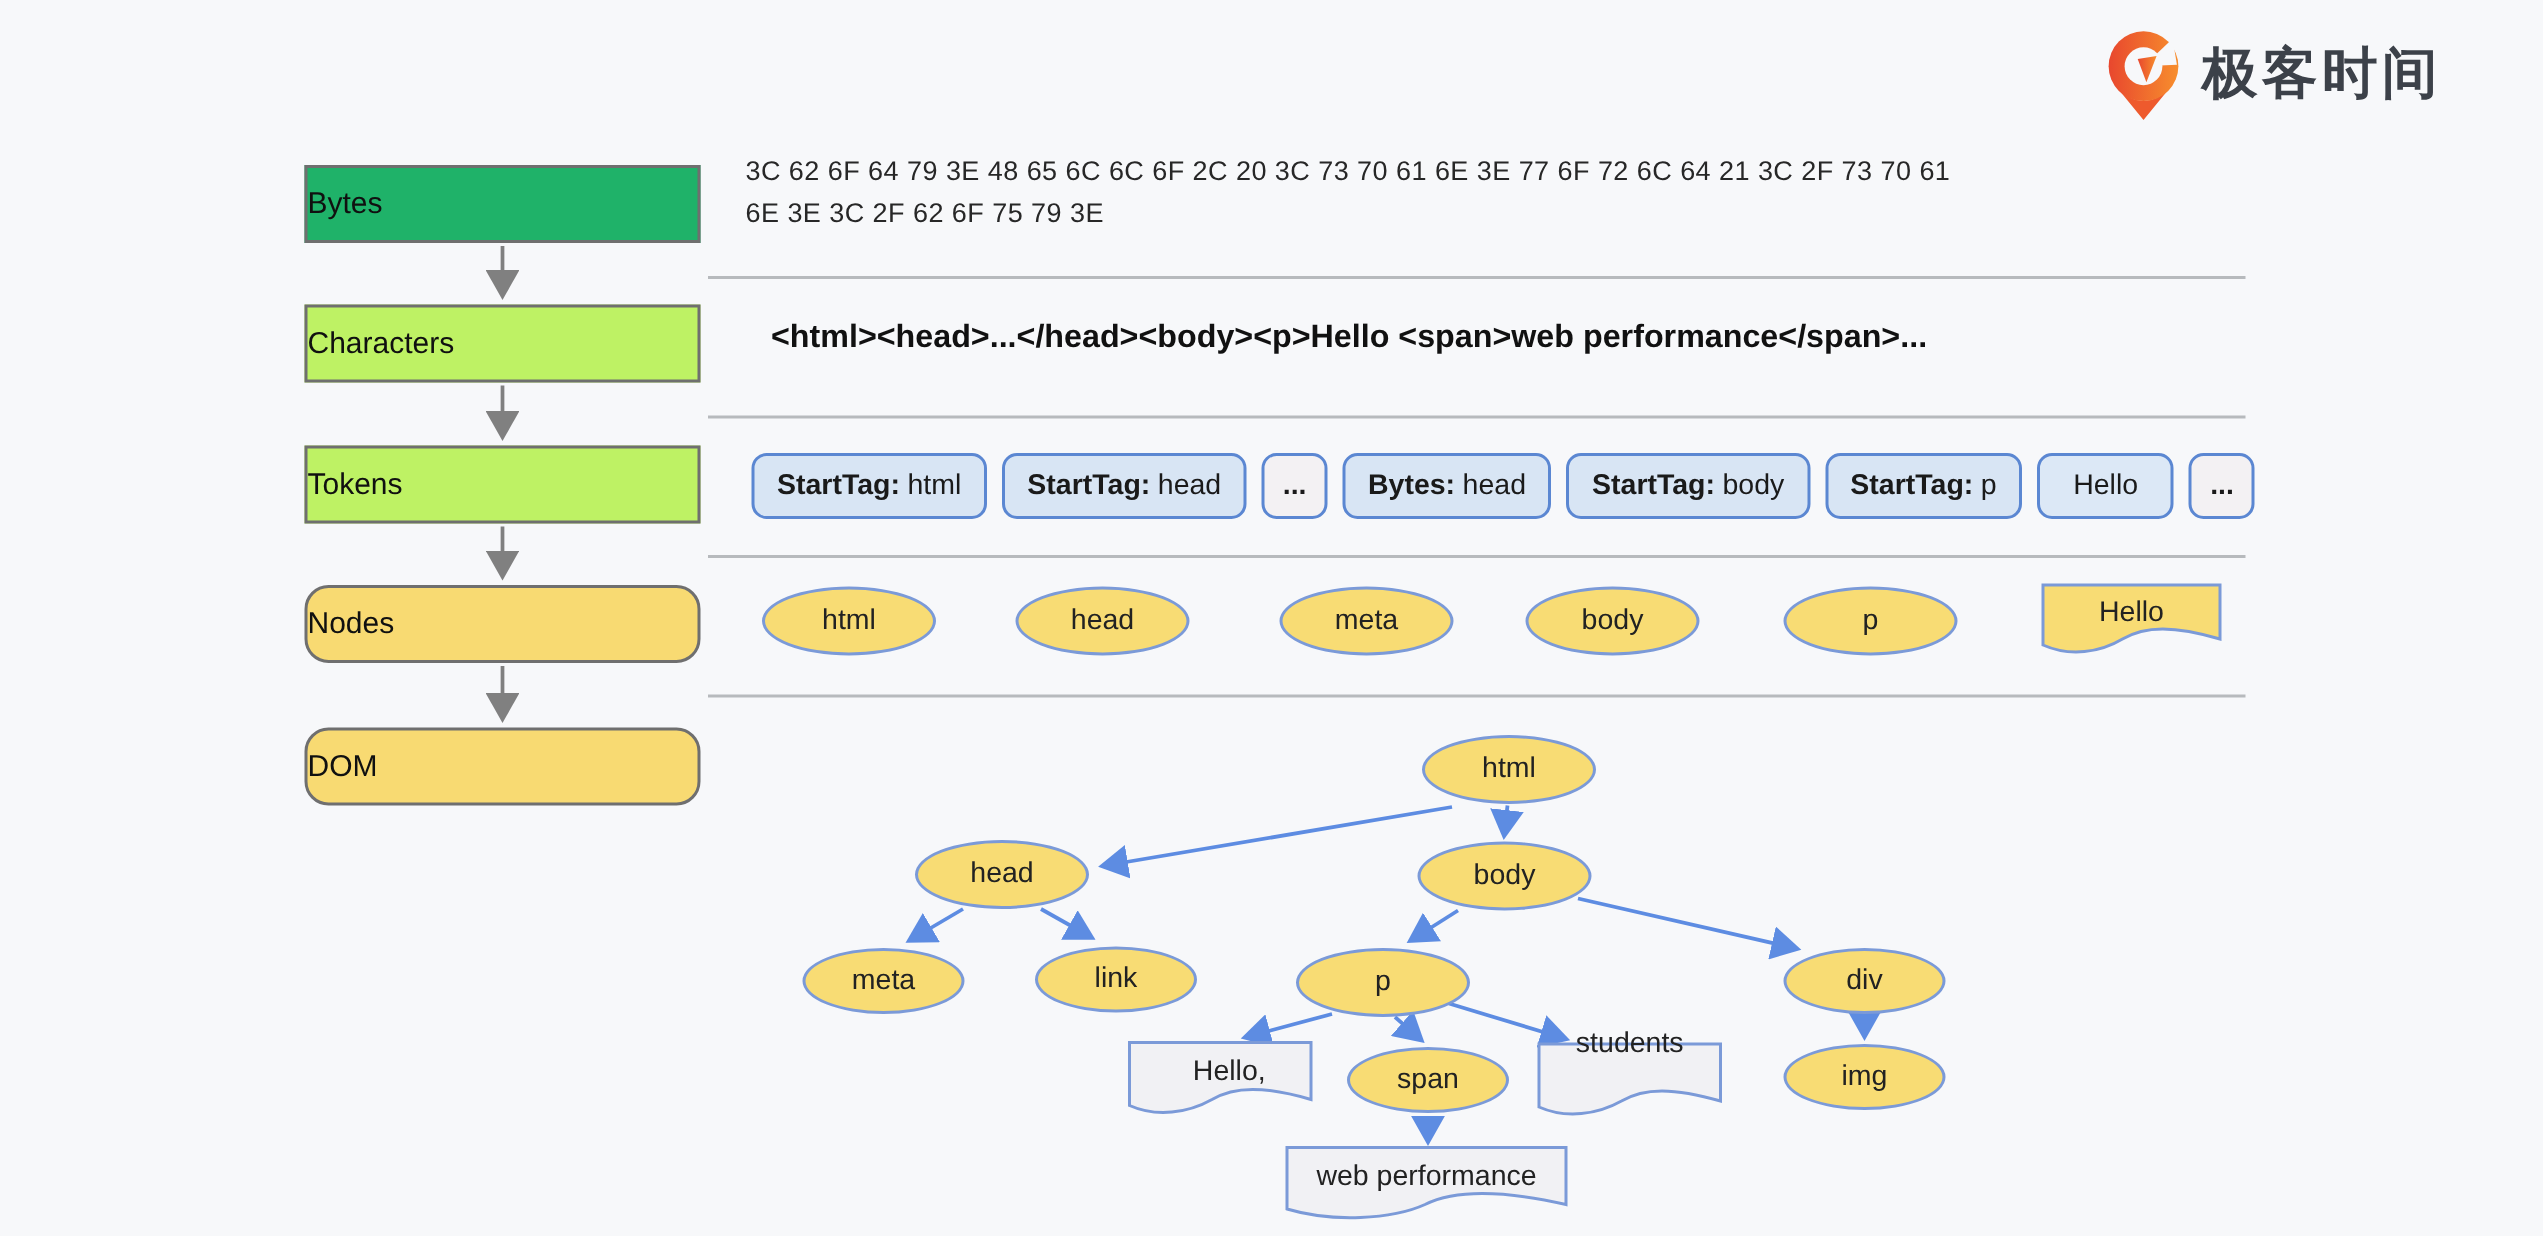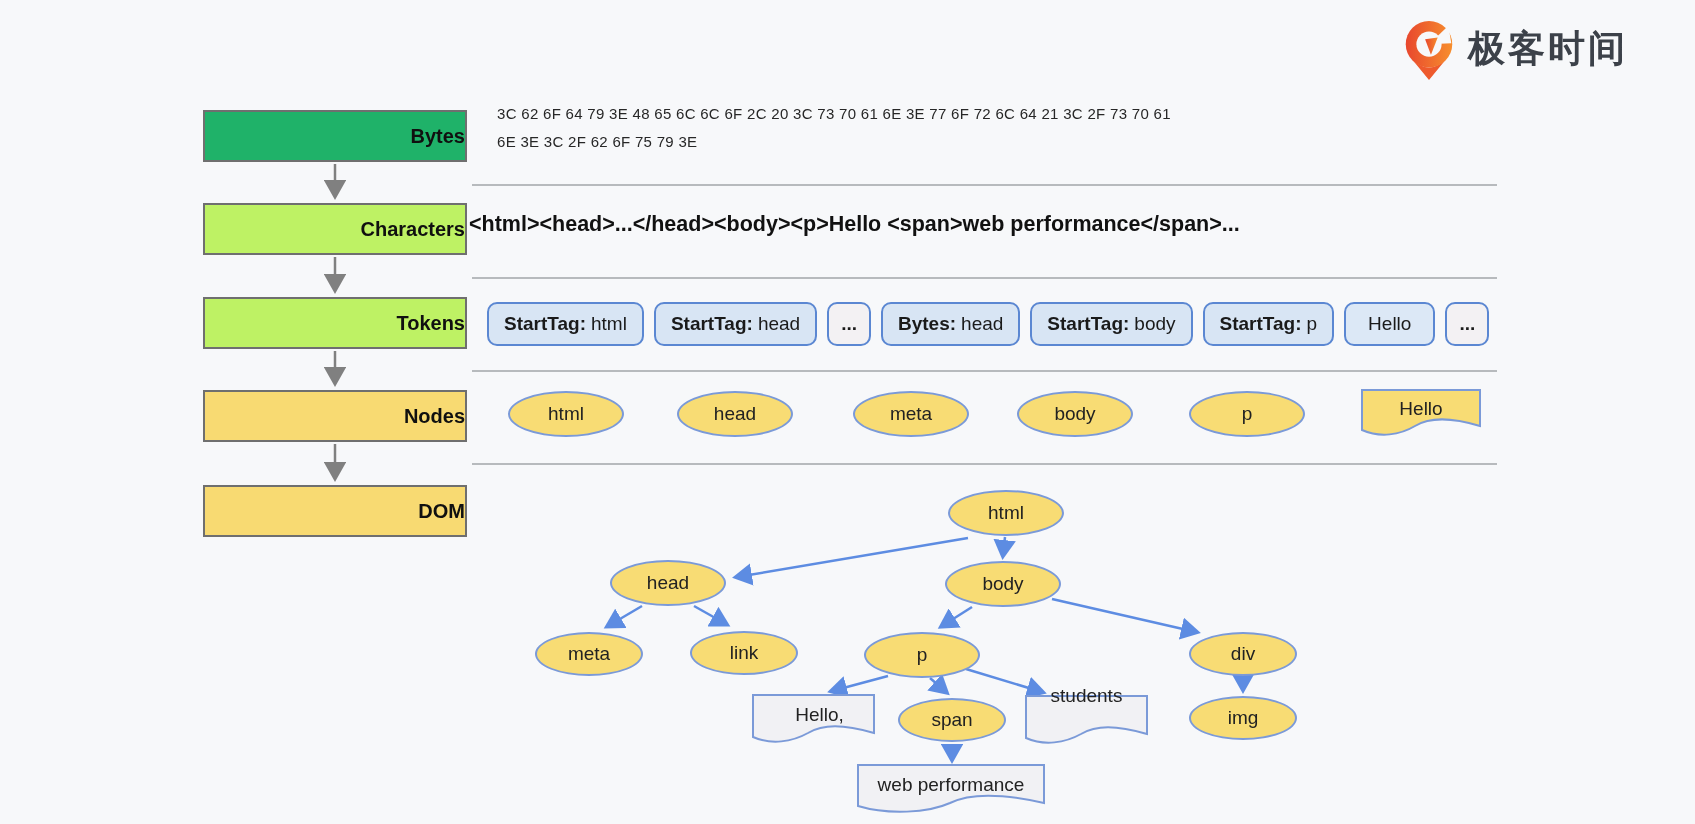--- a/index.html
+++ b/index.html
@@ -5,38 +5,38 @@
   html,body{margin:0;padding:0;}
   .canvas{
     position:relative;width:1695px;height:824px;overflow:hidden;
     background:#f7f8fa;font-family:"Liberation Sans",sans-serif;color:#1c1c1c;
   }
   .overlay{position:absolute;left:0;top:0;width:1695px;height:824px;pointer-events:none;}
 
   
   .pbox{
     position:absolute;left:203px;width:264px;height:52px;box-sizing:border-box;
-    border:2px solid #6f6f6f;display:flex;align-items:center;justify-content:flex-end;
-    font-size:20px;color:#101010;font-weight:bold;
+    border:2px solid #6f6f6f;display:flex;align-items:center;justify-content:flex-start;
+    font-size:20px;color:#101010;
   }
   .pbox.green{background:#1fb269;}
   .pbox.blue{background:#bef264;}
-  .pbox.yellow{background:#f8da72;}
+  .pbox.yellow{background:#f8da72;border-radius:16px;}
 
   
   .sep{position:absolute;left:472px;width:1025px;height:2px;background:#b7babd;}
 
   
-  .hex{position:absolute;left:497px;top:100px;width:930px;font-size:15px;color:#272727;line-height:28px;letter-spacing:0.3px;}
-
-  
-  .chars{position:absolute;left:469px;top:212px;width:960px;font-size:21.5px;font-weight:bold;color:#111;}
-
-  
-  .tokens-row{position:absolute;left:487px;top:302px;height:44px;display:flex;gap:10px;align-items:stretch;}
+  .hex{position:absolute;left:497px;top:100px;width:930px;font-size:18px;color:#272727;line-height:28px;letter-spacing:0.3px;}
+
+  
+  .chars{position:absolute;left:514px;top:212px;width:960px;font-size:21.5px;font-weight:bold;color:#111;}
+
+  
+  .tokens-row{position:absolute;left:501px;top:302px;height:44px;display:flex;gap:10px;align-items:stretch;}
   .pill{
     box-sizing:border-box;border:2px solid #5b87d2;border-radius:10px;background:#d8e5f4;
     display:flex;align-items:center;padding:0 15px;font-size:19px;color:#1a1a1a;white-space:nowrap;
   }
   .pill b{font-weight:bold;}
   .pill .val{margin-left:5px;}
   .pill .val:first-child{margin-left:0;}
   .pill.lite{background:#f3f1f3;padding:0 12px;}
   .pill.plain{background:#dce8f6;padding:0 22px;}
 

